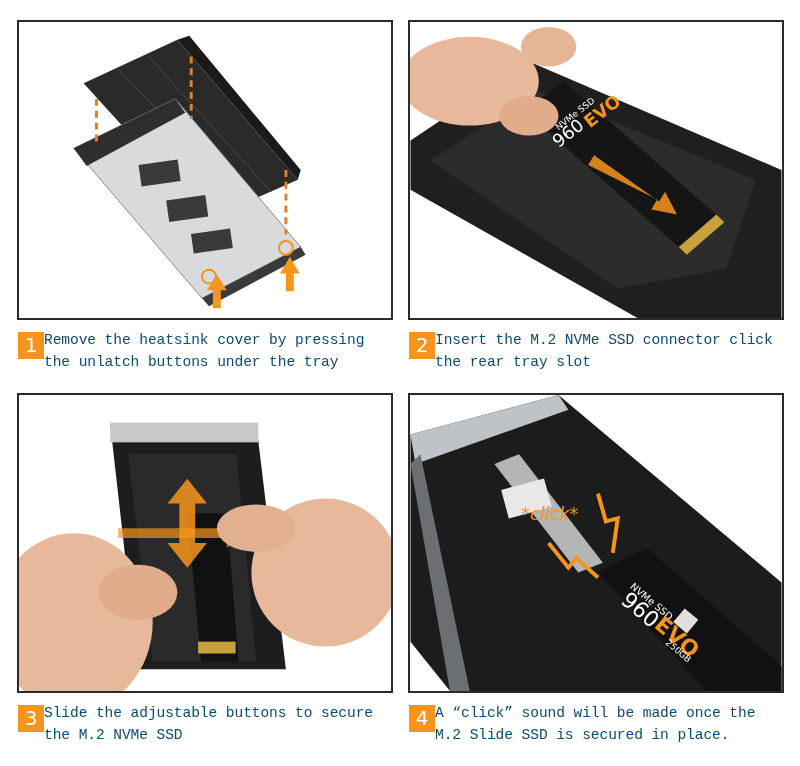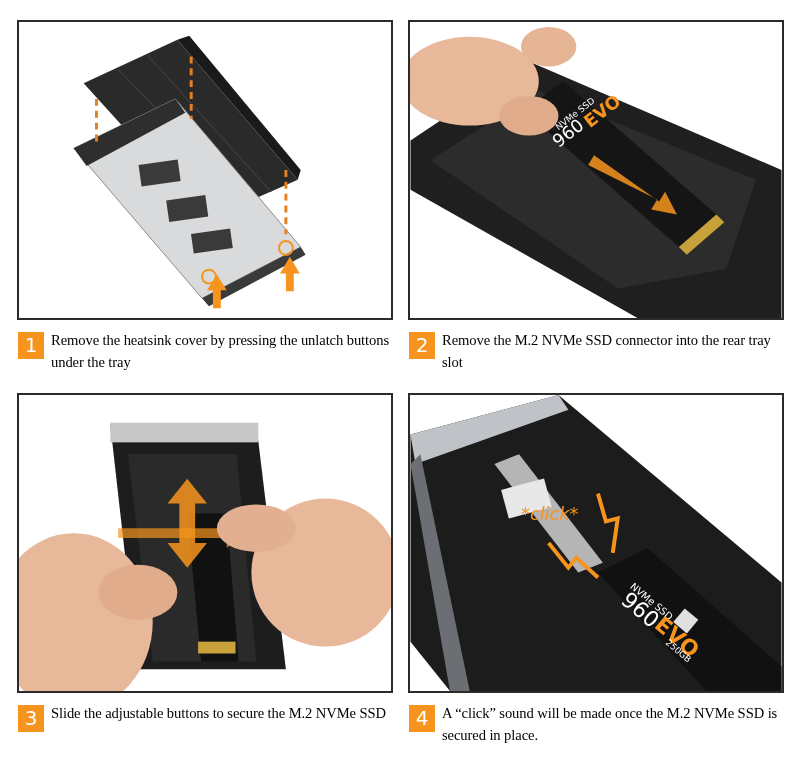--- a/index.html
+++ b/index.html
@@ -23,24 +23,23 @@
 
   .caption { display: flex; align-items: flex-start; margin-top: 9px; }
   .badge {
     flex: 0 0 26px; height: 27px;
     background: #f7941d; color: #ffffff;
     font-family: "DejaVu Sans", sans-serif;
     font-size: 20px; line-height: 27px; text-align: center;
     margin-top: 3px; margin-left: 1px;
   }
   .step-text {
-    margin-left: 7px;
-    font-family: Liberation Serif, serif;
+    font-family: Liberation Mono, monospace;
     font-size: 14.6px; line-height: 22px;
-    color: #000000;
+    color: #0c4a6e;
     letter-spacing: -0.1px;
   }
 </style>
 </head>
 <body>
 
 <div class="panel p1">
   <div class="photo">
     <svg viewBox="0 0 376 300">
 
@@ -86,21 +85,21 @@
 
       <polygon points="180,145 250,180 244,190 270,195 258,172 252,182 186,135" fill="#f7941d" opacity="0.85"></polygon>
 
       <ellipse cx="60" cy="60" rx="70" ry="45" fill="#e8b89a"></ellipse>
       <ellipse cx="120" cy="95" rx="30" ry="20" fill="#e0ac8c"></ellipse>
       <ellipse cx="140" cy="25" rx="28" ry="20" fill="#e6b596"></ellipse>
     </svg>
   </div>
   <div class="caption">
     <div class="badge">2</div>
-    <div class="step-text">Remove the M.2 NVMe SSD connector into the rear tray slot</div>
+    <div class="step-text">Insert the M.2 NVMe SSD connector click the rear tray slot</div>
   </div>
 </div>
 
 <div class="panel p3">
   <div class="photo">
     <svg viewBox="0 0 376 300">
       <polygon points="92,30 240,30 270,278 120,278" fill="#1d1d1d"></polygon>
       <rect x="92" y="28" width="150" height="20" fill="#c8c8c8"></rect>
       <polygon points="110,60 220,60 240,270 135,270" fill="#2a2a2a"></polygon>
 
@@ -140,15 +139,15 @@
       <text x="258" y="252" fill="#ffffff" font-size="9" font-family="DejaVu Sans, sans-serif" transform="rotate(40 258 252)">250GB</text>
       <rect x="270" y="220" width="18" height="18" fill="#e0e0e0" transform="rotate(40 279 229)"></rect>
 
       <text x="112" y="127" fill="#f7941d" font-size="18" font-style="italic" font-family="DejaVu Sans, sans-serif">*click*</text>
       <polyline points="190,100 198,128 210,125 205,160" fill="none" stroke="#f7941d" stroke-width="4"></polyline>
       <polyline points="140,150 160,175 168,165 190,185" fill="none" stroke="#f7941d" stroke-width="4"></polyline>
     </svg>
   </div>
   <div class="caption">
     <div class="badge">4</div>
-    <div class="step-text">A “click” sound will be made once the M.2 NVMe SSD is secured in place.</div>
+    <div class="step-text">A “click” sound will be made once the M.2 Slide SSD is secured in place.</div>
   </div>
 </div>
 
 </body></html>

